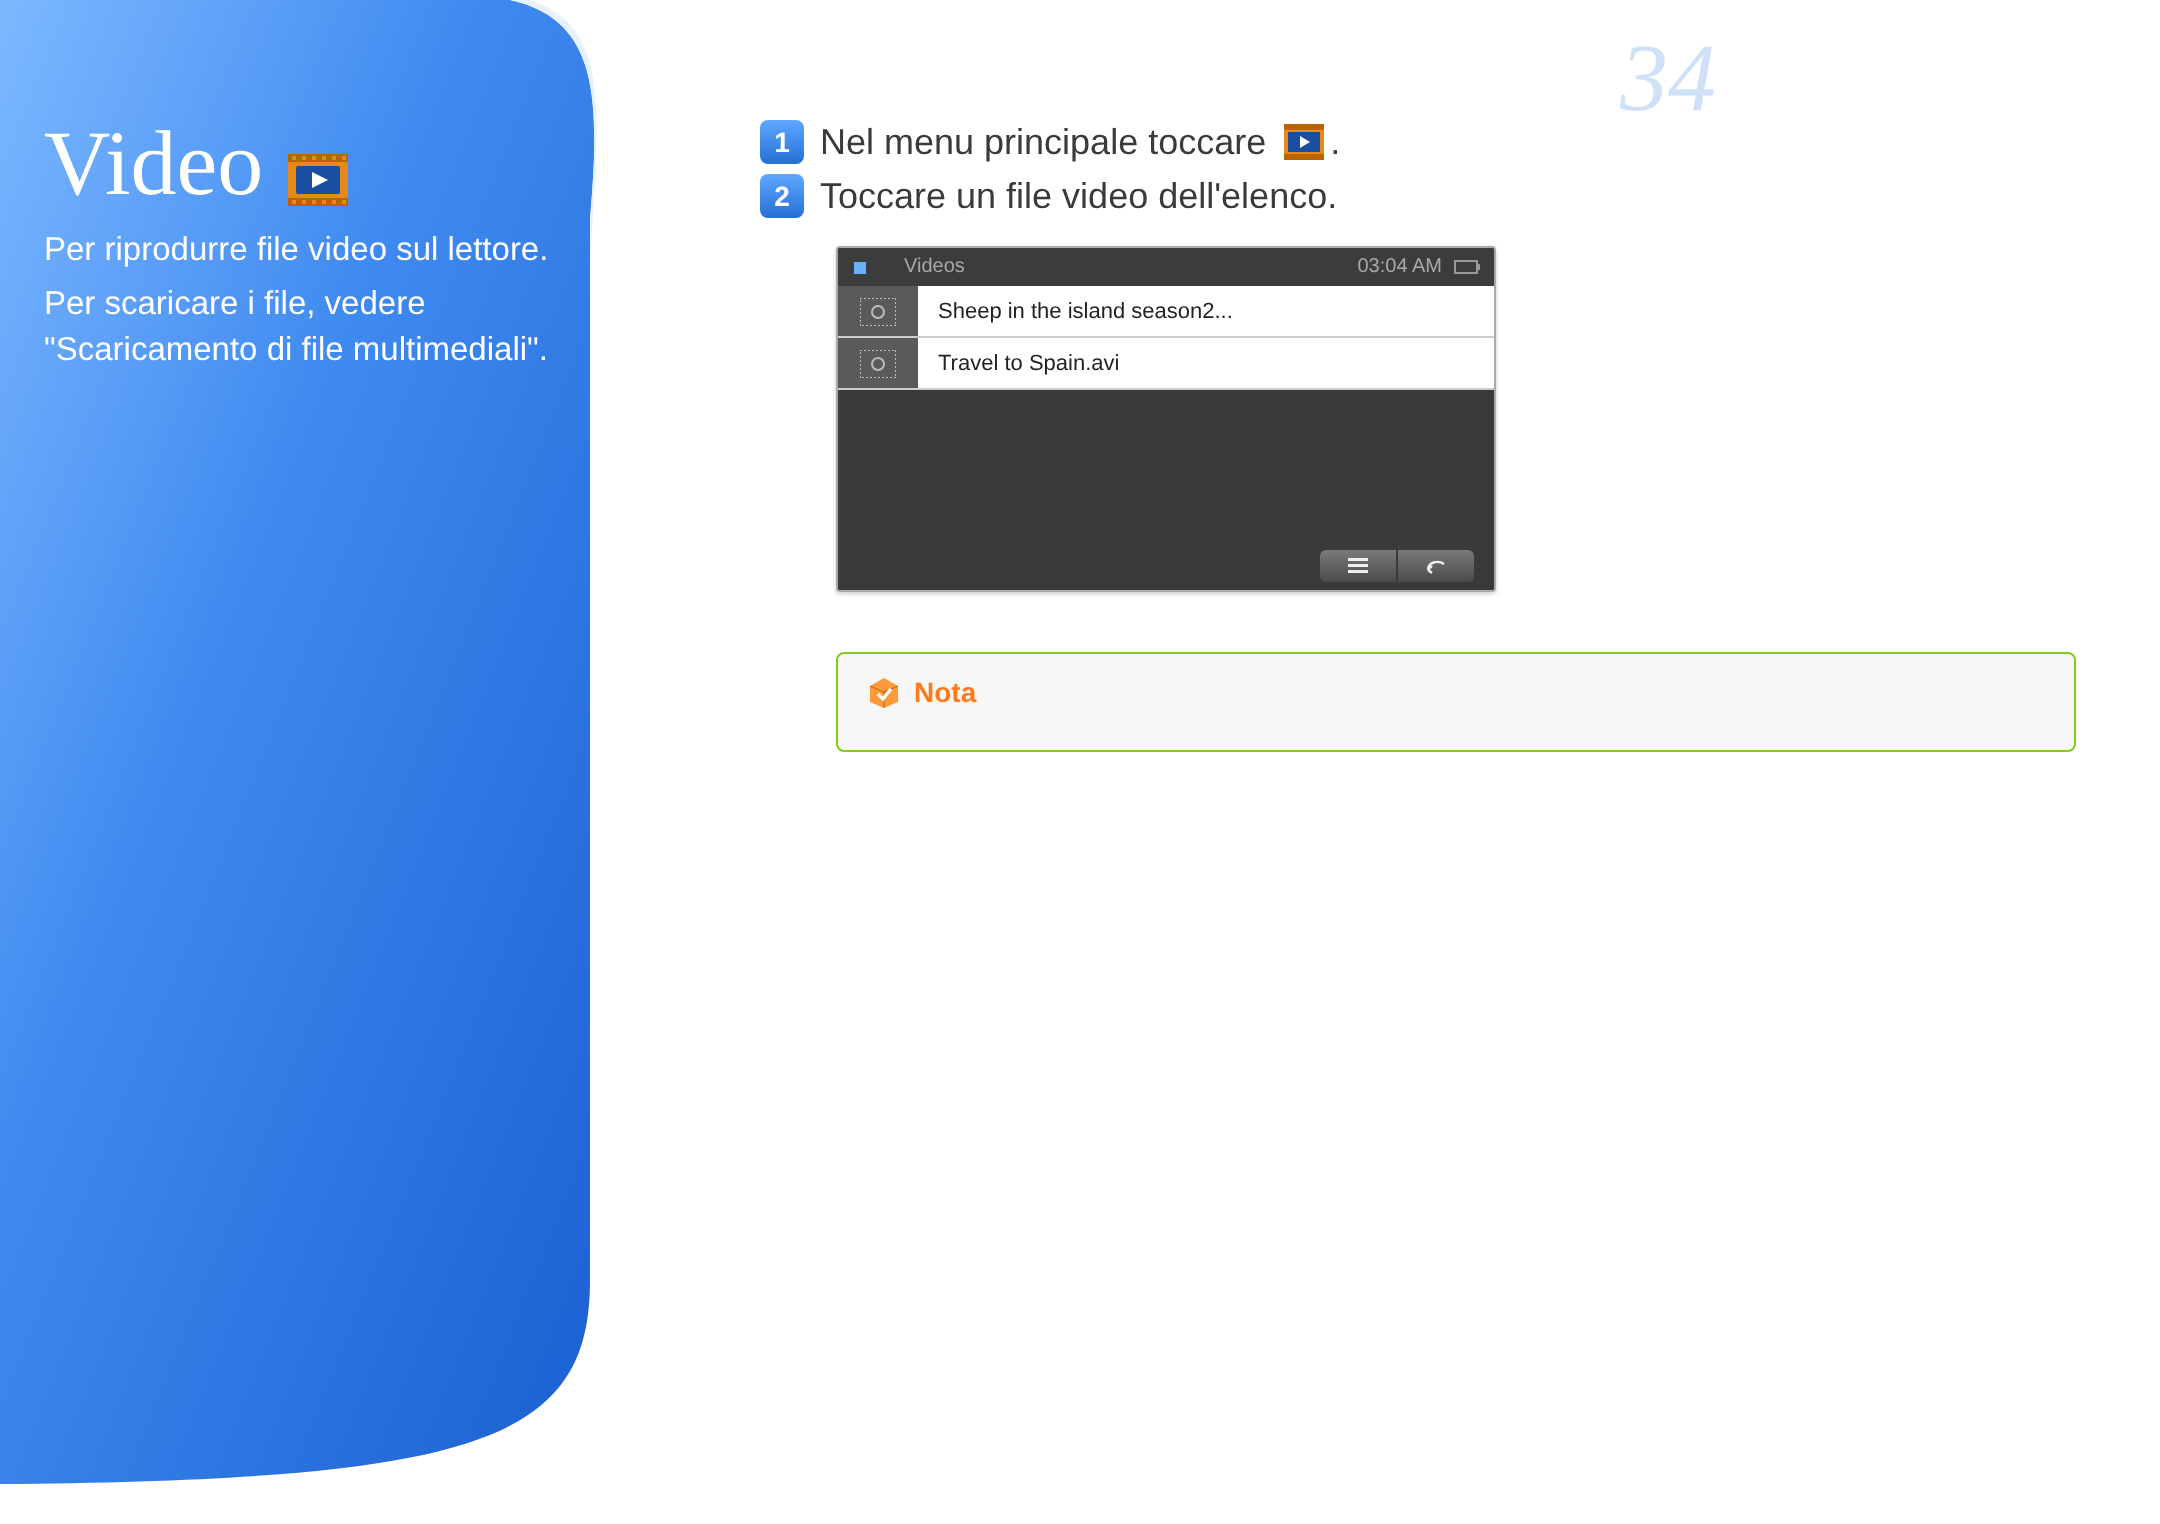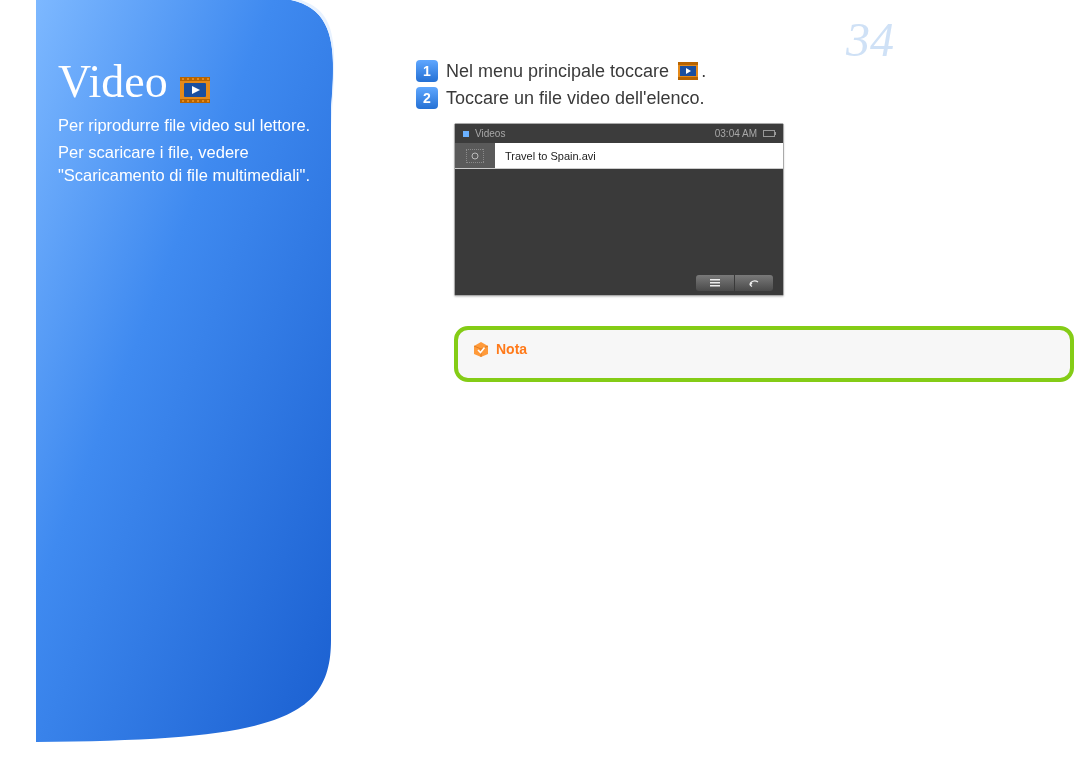--- a/index.html
+++ b/index.html
@@ -8,21 +8,20 @@
     height: 762px;
     font-family: Arial, Helvetica, sans-serif;
     background: #fff;
     position: relative;
     overflow: hidden;
   }
   .page {
     position: relative;
     width: 884px;
     height: 762px;
-    margin-left: 36px;
   }
   .sidebar-curved {
     position: absolute;
     left: 0;
     top: 0;
     height: 762px;
     width: 305px;
     z-index: 2;
   }
   .sidebar-curved svg {
@@ -151,21 +150,21 @@
   }
   .device-header {
     background: #3c3c3c;
     color: #a8a8a8;
     font-size: 10px;
     padding: 4px 8px;
     display: flex;
     align-items: center;
     justify-content: space-between;
   }
-  .device-header .left { display: flex; align-items: center; gap: 6px; }
+  .device-header .left { display: flex; align-items: center; gap: 19px; }
   .device-header .sq { width:6px; height:6px; background:#6bb1ff; }
   .device-header .right { display:flex; align-items:center; gap:6px; }
   .device-header .batt { width:12px; height:7px; border:1px solid #999; position:relative; }
   .device-header .batt::after{content:"";position:absolute;right:-2px;top:1px;width:1px;height:3px;background:#999;}
   .device-body { height: 128px; background: #3a3a3a; display:flex; flex-direction:column; }
   .device-row {
     background: #fff;
     color: #222;
     font-size: 11px;
     display: flex;
@@ -203,22 +202,22 @@
     justify-content:center;
     color:#eee;
     font-size:10px;
   }
   .device-footer .btn:first-child{ border-radius: 3px 0 0 3px;}
   .device-footer .btn:last-child{ border-radius: 0 3px 3px 0;}
   .note-box {
     margin-left: 78px;
     margin-top: 30px;
     width: 620px;
-    border: 4px solid #84cc16;
-    border-radius: 14px;
+    border: 1px solid #84cc16;
+    border-radius: 4px;
     background: #f7f7f7;
     padding: 10px 14px 14px 14px;
   }
   .note-header {
     display:flex;
     align-items:center;
     gap:6px;
     margin-bottom:6px;
   }
   .note-icon {
@@ -360,20 +359,29 @@
           </div>
         </div>
         <div class="device-body">
           <div class="device-row">
             <div class="thumb">
               <svg width="18" height="14">
                   <rect width="18" height="14" fill="none" stroke="#bbb" stroke-width="1" stroke-dasharray="1,1"></rect>
                   <circle cx="9" cy="7" r="3" fill="none" stroke="#bbb"></circle>
                 </svg>
             </div>
+            <div class="label">Sheep in the island season2...</div>
+          </div>
+          <div class="device-row">
+            <div class="thumb">
+              <svg width="18" height="14">
+                  <rect width="18" height="14" fill="none" stroke="#bbb" stroke-width="1" stroke-dasharray="1,1"></rect>
+                  <circle cx="9" cy="7" r="3" fill="none" stroke="#bbb"></circle>
+                </svg>
+            </div>
             <div class="label">Travel to Spain.avi</div>
           </div>
         </div>
         <div class="device-footer">
           <div class="btn">
             <svg width="10" height="8">
                 <rect y="0" width="10" height="1.5" fill="#eee"></rect>
                 <rect y="3" width="10" height="1.5" fill="#eee"></rect>
                 <rect y="6" width="10" height="1.5" fill="#eee"></rect>
               </svg>

